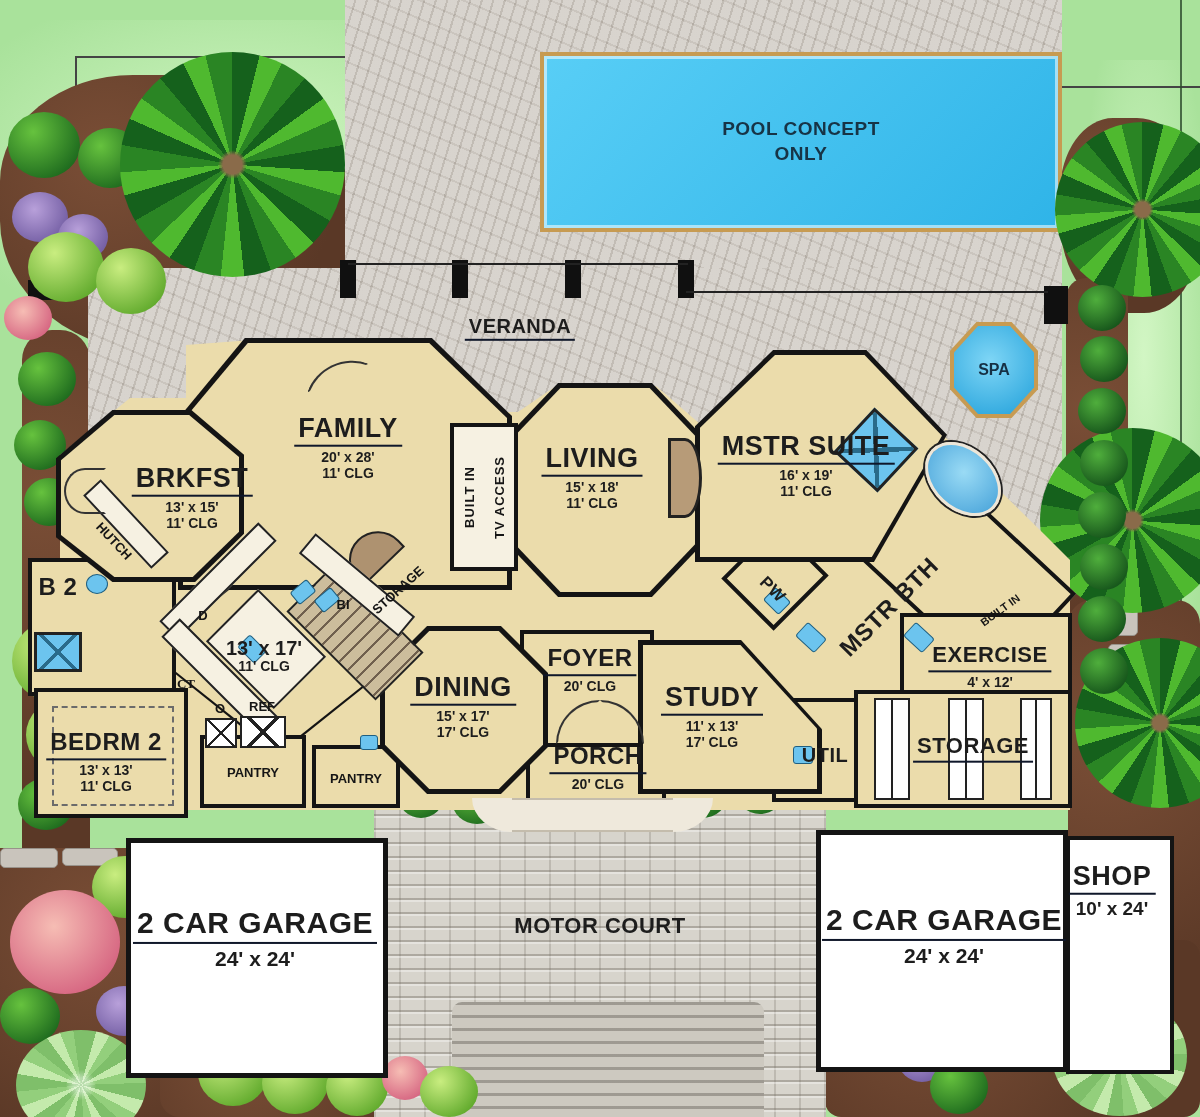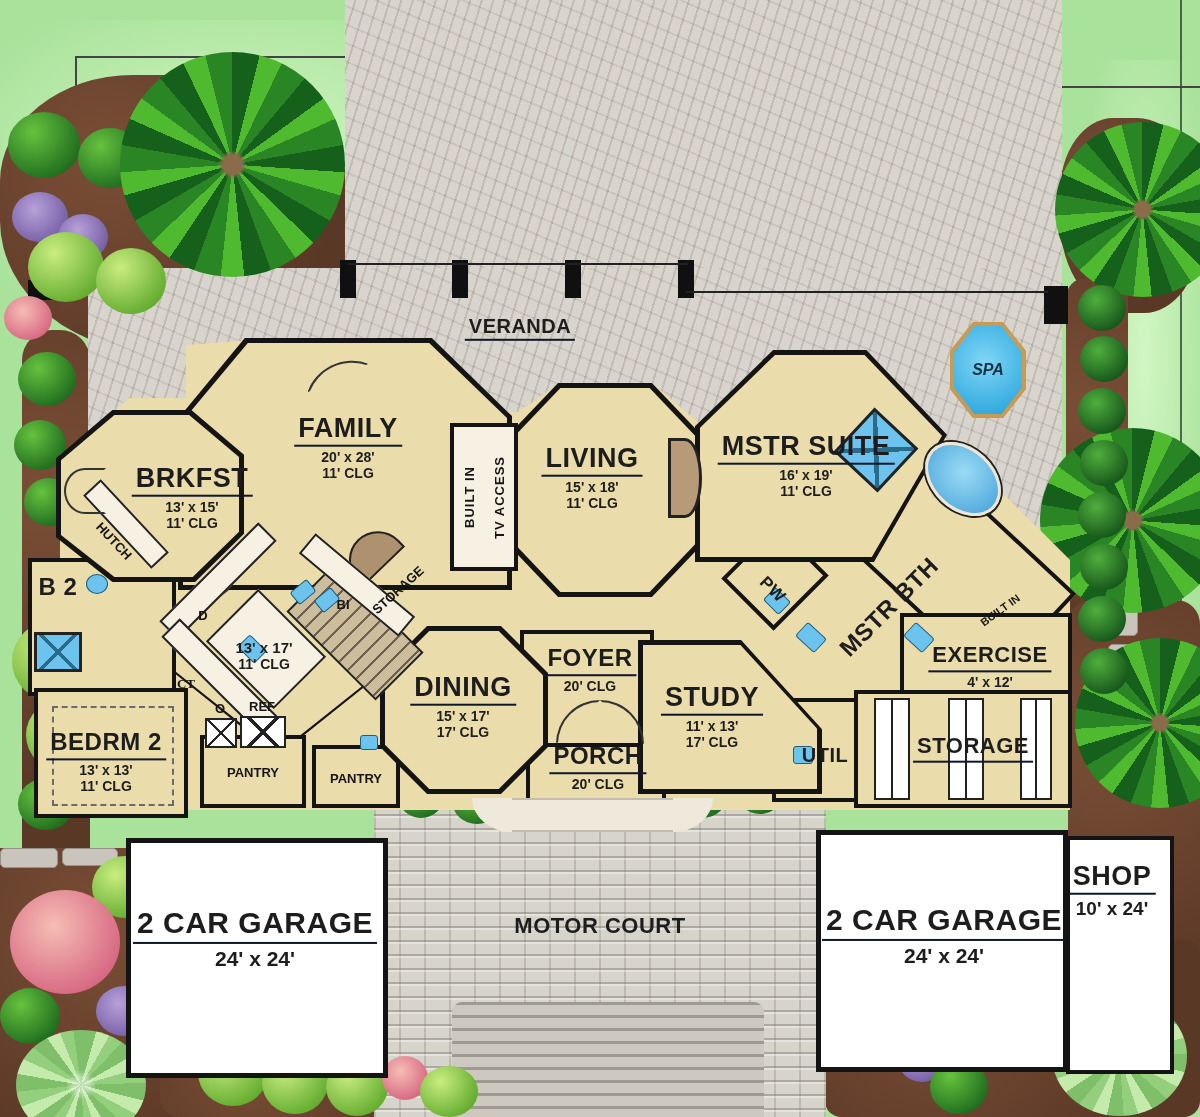--- a/index.html
+++ b/index.html
@@ -82,22 +82,28 @@
   <div class="bed" style="left:1066px;top:278px;width:62px;height:435px;border-radius:20px;"></div>
   <div class="bed" style="left:1068px;top:600px;width:132px;height:465px;border-radius:24px;"></div>
   <div class="bed" style="left:825px;top:940px;width:375px;height:177px;border-radius:16px;"></div>
 
   <div class="stone" style="left:345px;top:0;width:717px;height:300px;"></div>
   <div class="stone" style="left:0;top:0;width:1200px;height:700px;clip-path:polygon(88px 268px,1062px 268px,1062px 655px,895px 655px,895px 460px,215px 460px,215px 548px,88px 548px);"></div>
 
   <div class="pavers" style="left:374px;top:802px;width:452px;height:315px;"></div>
   <div class="shingle" style="left:452px;top:1002px;width:312px;height:115px;"></div>
 
-
-  <div class="spa-o" style="left:950px;top:322px;width:76px;height:96px;--clip:polygon(30% 0,70% 0,100% 30%,100% 70%,70% 100%,30% 100%,0 70%,0 30%);z-index:8;font-style:italic;">
+  <div class="pool" style="left:540px;top:52px;width:522px;height:180px;">
+    <div style="text-align:center;color:#173446;font-weight:bold;font-size:19px;line-height:1.3;letter-spacing:.5px;">
+      <div>POOL CONCEPT</div>
+      <div>ONLY</div>
+    </div>
+  </div>
+
+  <div class="spa-o" style="left:950px;top:322px;width:88px;height:96px;--clip:polygon(30% 0,70% 0,100% 30%,100% 70%,70% 100%,30% 100%,0 70%,0 30%);z-index:8;">
     <div class="fill"></div>
     <div class="in">
         <span style="font-weight:bold;font-size:16px;color:#163044;">SPA</span>
       </div>
   </div>
 
   <div class="pillar" style="left:340px;top:260px;width:16px;height:38px;"></div>
   <div class="pillar" style="left:452px;top:260px;width:16px;height:38px;"></div>
   <div class="pillar" style="left:565px;top:260px;width:16px;height:38px;"></div>
   <div class="pillar" style="left:678px;top:260px;width:16px;height:38px;"></div>
@@ -209,21 +215,21 @@
       <span class="nm">LIVING</span>
       <span class="dm">15' x 18'</span>
       <span class="cg">11' CLG</span>
     </div>
   <div class="lbl f27" style="left:806px;top:465px;">
       <span class="nm">MSTR SUITE</span>
       <span class="dm">16' x 19'</span>
       <span class="cg">11' CLG</span>
     </div>
   <div class="lbl" style="left:264px;top:655px;">
-      <span class="dm" style="font-size:15px;">13' x 17'</span>
+      <span class="dm" style="font-size:20px;">13' x 17'</span>
       <span class="cg">11' CLG</span>
     </div>
   <div class="lbl f27" style="left:463px;top:706px;">
       <span class="nm">DINING</span>
       <span class="dm">15' x 17'</span>
       <span class="cg">17' CLG</span>
     </div>
   <div class="lbl f24" style="left:590px;top:670px;">
       <span class="nm">FOYER</span>
       <span class="cg" style="margin-top:3px;">20' CLG</span>

